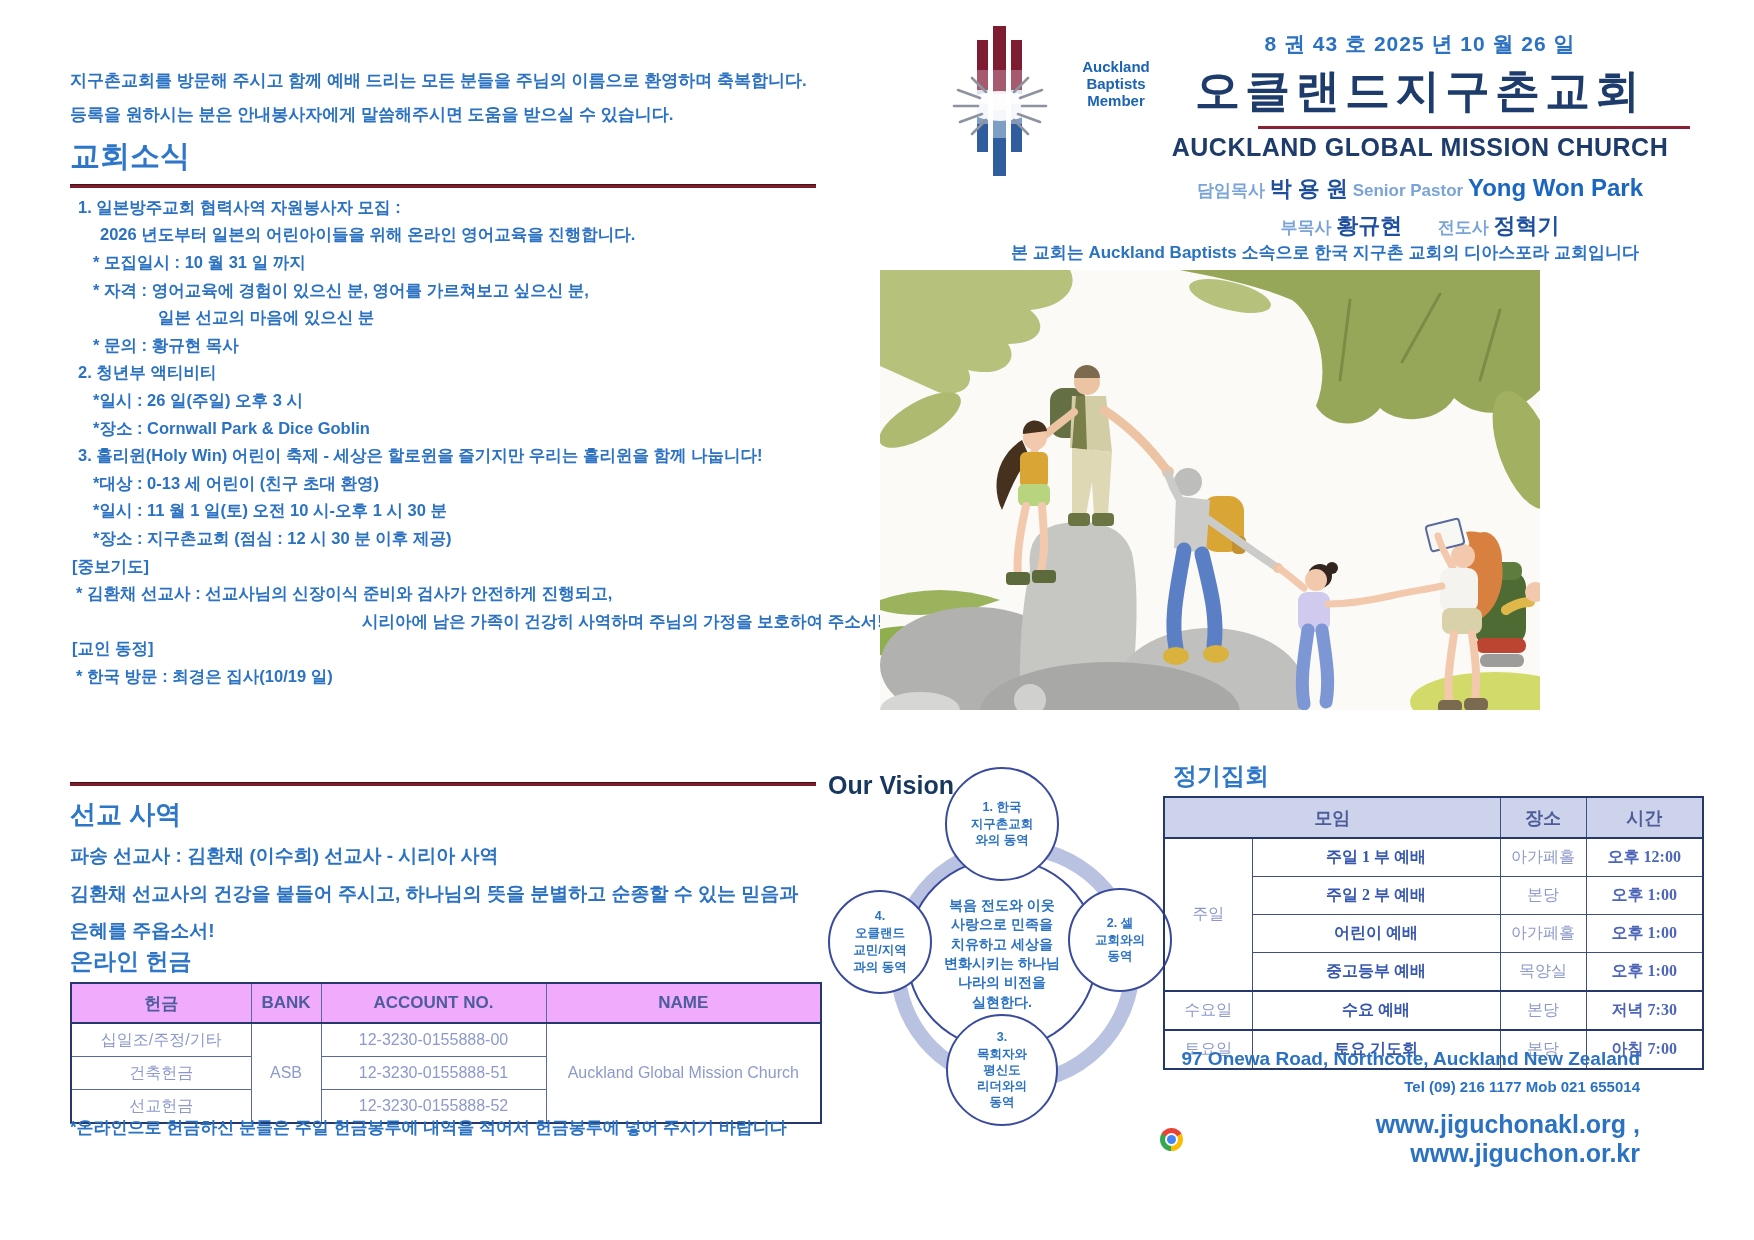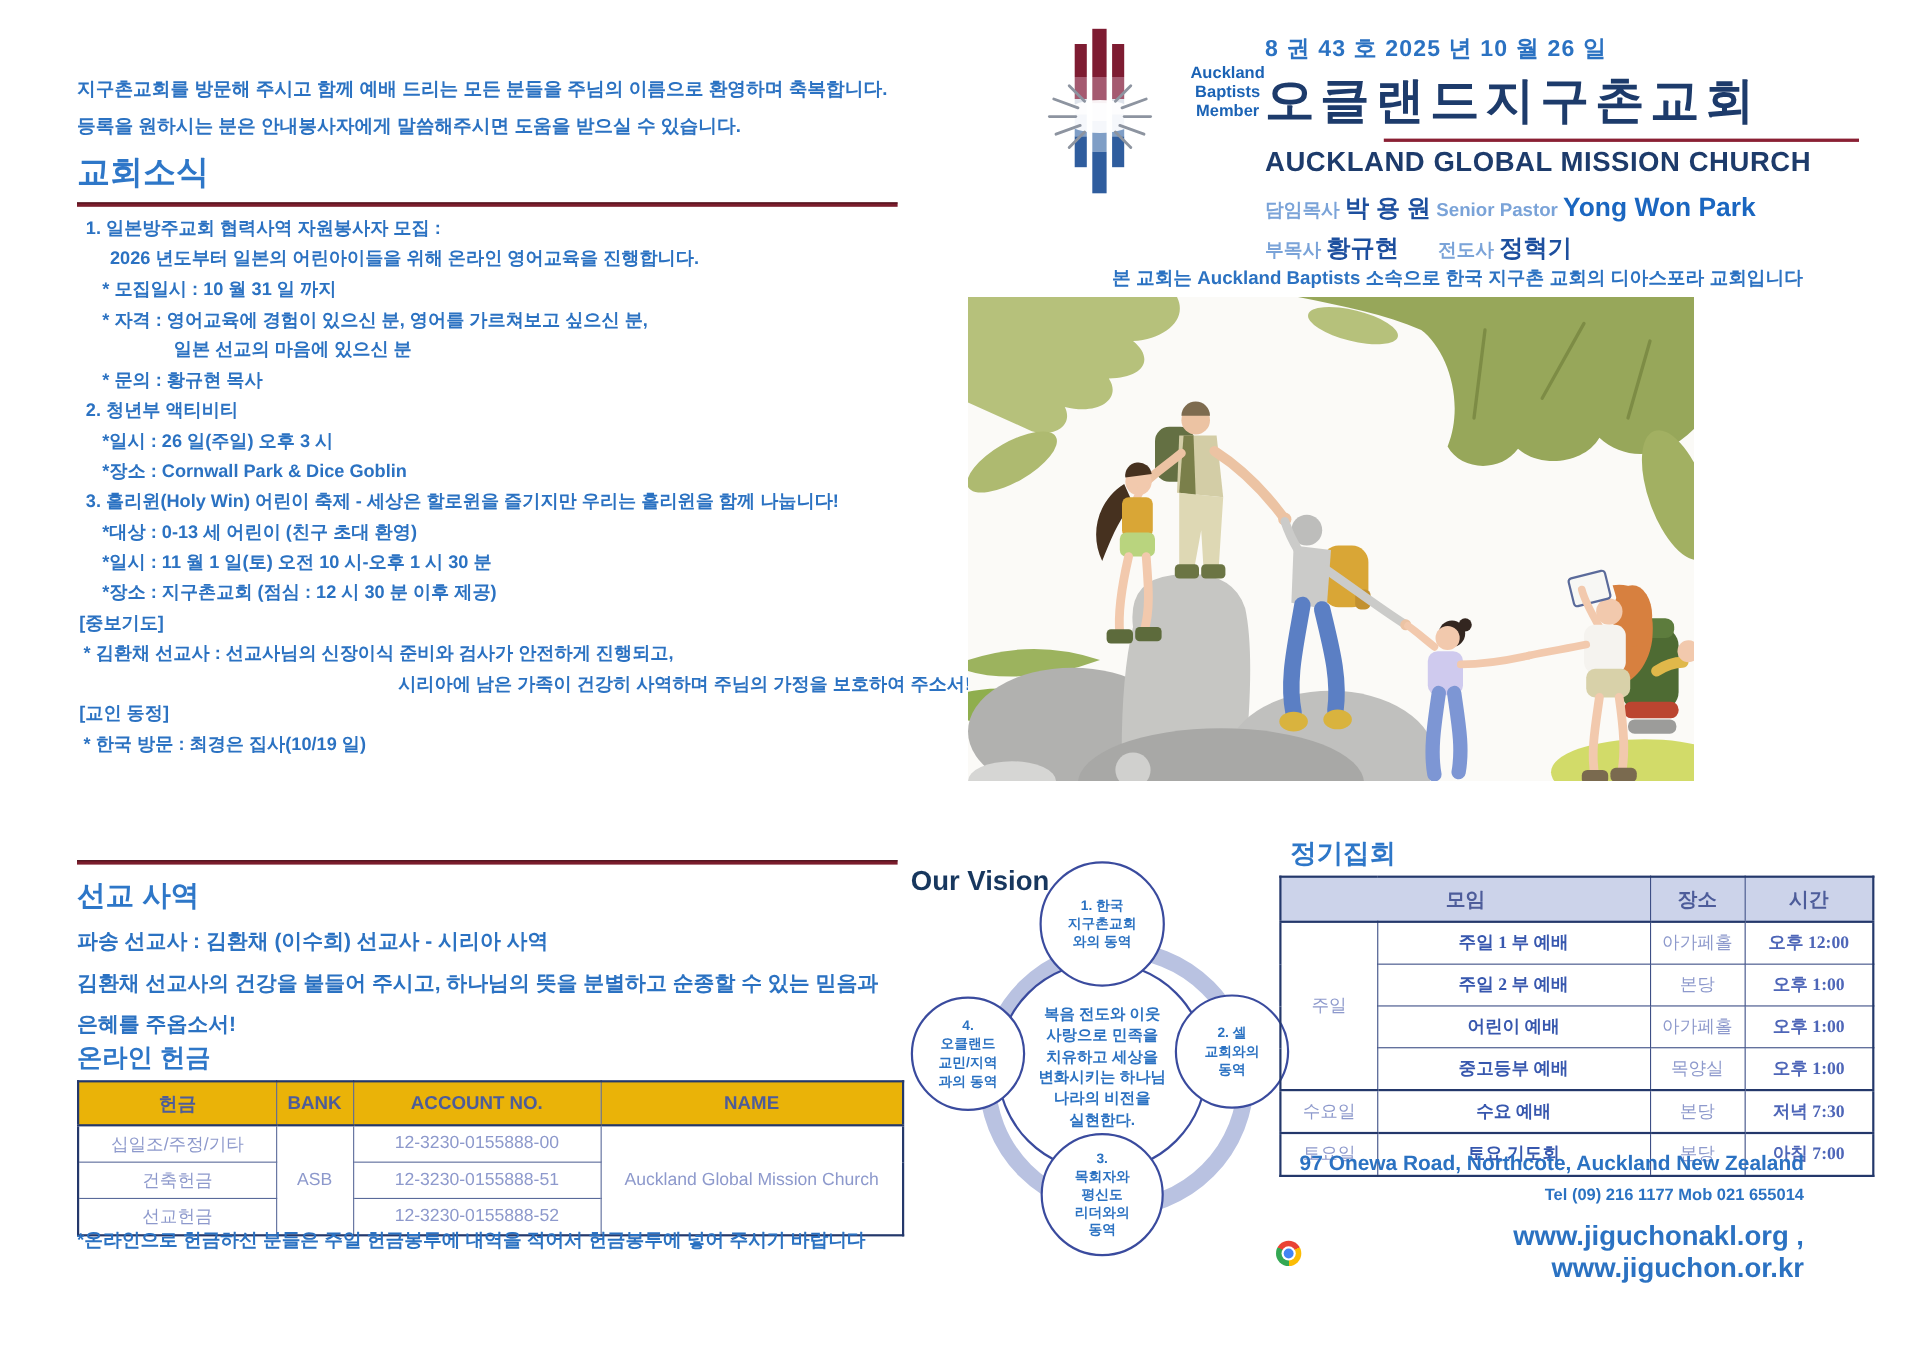--- a/index.html
+++ b/index.html
@@ -21,44 +21,44 @@
   .div2{left:70px;top:782px;width:746px;}
   .mission-title{left:70px;top:797px;font-size:26px;}
   .mis1{left:70px;top:843px;font-size:19px;font-weight:700;white-space:nowrap;}
   .mis2{left:70px;top:881px;font-size:19px;font-weight:600;white-space:nowrap;}
   .mis3{left:70px;top:918px;font-size:19px;font-weight:600;}
   .offer-title{left:70px;top:946px;font-size:23px;}
 
   table{border-collapse:collapse;}
   .offer-table{left:70px;top:982px;width:750px;table-layout:fixed;border:2px solid #24386b;}
   .offer-table th,.offer-table td{border:1px solid #5a6a9a;text-align:center;}
-  .offer-table th{height:36px;background:#eab308;color:#4d5c9a;font-size:17px;font-weight:600;border-bottom:2px solid #24386b;}
+  .offer-table th{height:36px;background:#f0abfc;color:#4d5c9a;font-size:17px;font-weight:600;border-bottom:2px solid #24386b;}
   .offer-table td{height:30px;font-size:16px;color:#8d99cc;font-weight:500;}
   .foot-note{left:70px;top:1116px;font-size:17px;font-weight:600;color:#2b72c2;white-space:nowrap;}
 
   
   .logo-box{left:930px;top:26px;}
   .badge{left:1078px;top:58px;width:76px;text-align:center;font-size:15px;font-weight:800;
          color:#1b63b5;line-height:17px;white-space:pre-line;}
-  .mast{left:1150px;top:30px;width:540px;text-align:left;}
+  .mast{left:1150px;top:30px;width:540px;text-align:center;}
   .issue{font-size:21px;font-weight:600;color:#2b72c2;margin-bottom:3px;letter-spacing:1px;}
   .title-ko{font-size:45px;font-weight:800;color:#1d3b6b;letter-spacing:5px;white-space:nowrap;}
   .title-rule{height:3px;background:#8a2034;margin:5px 0 4px 108px;}
   .title-en{font-size:25px;font-weight:800;color:#1d3b6b;letter-spacing:.5px;white-space:nowrap;}
   .pastor-line{margin-top:12px;font-size:17px;white-space:nowrap;}
   .lbl{color:#7aa3d8;font-weight:600;}
   .name-ko{color:#1d4f9e;font-weight:800;font-size:22px;}
   .name-en{color:#1a66c0;font-weight:800;font-size:24px;}
   .staff-line{margin-top:7px;font-size:17px;white-space:nowrap;}
   .aff-note{left:940px;top:241px;width:770px;text-align:center;font-size:17px;font-weight:700;color:#2b72c2;white-space:nowrap;}
 
   .illu{left:880px;top:270px;width:660px;height:440px;}
 
   
-  .vision{left:820px;top:765px;width:340px;height:372px;margin-top:16px;}
+  .vision{left:820px;top:765px;width:340px;height:372px;}
   .vision-title{position:absolute;left:8px;top:6px;font-size:25px;font-weight:800;color:#17375e;}
   .ring{position:absolute;left:70px;top:75px;width:220px;height:220px;border:15px solid #b9c2e1;border-radius:50%;box-sizing:content-box;}
   .vc{position:absolute;background:#fff;border:2.5px solid #3a4b9e;border-radius:50%;
       display:flex;align-items:center;justify-content:center;text-align:center;
       color:#2b72c2;font-weight:600;white-space:pre-line;}
   .vc-center{left:86px;top:93px;width:188px;height:188px;font-size:14px;line-height:1.38;}
   .vc-1{left:125px;top:2px;width:110px;height:110px;font-size:12.5px;line-height:1.35;}
   .vc-2{left:248px;top:123px;width:100px;height:100px;font-size:12.5px;line-height:1.35;}
   .vc-3{left:126px;top:249px;width:108px;height:108px;font-size:12.5px;line-height:1.3;}
   .vc-4{left:8px;top:125px;width:100px;height:100px;font-size:12.5px;line-height:1.35;}

